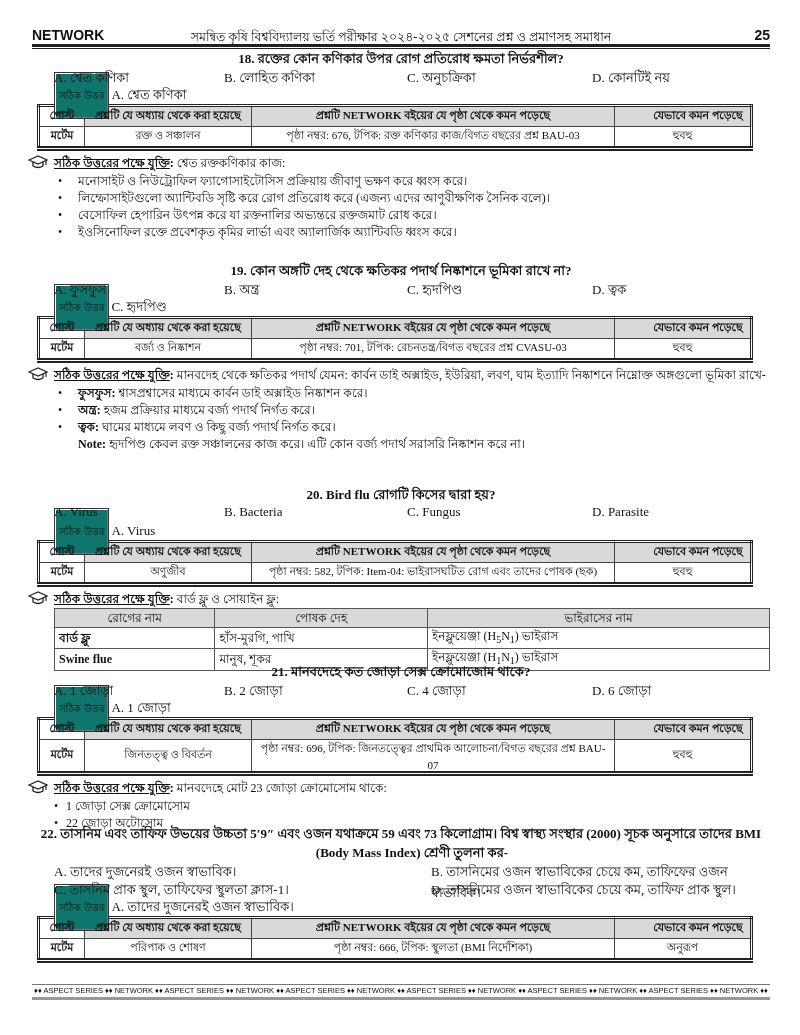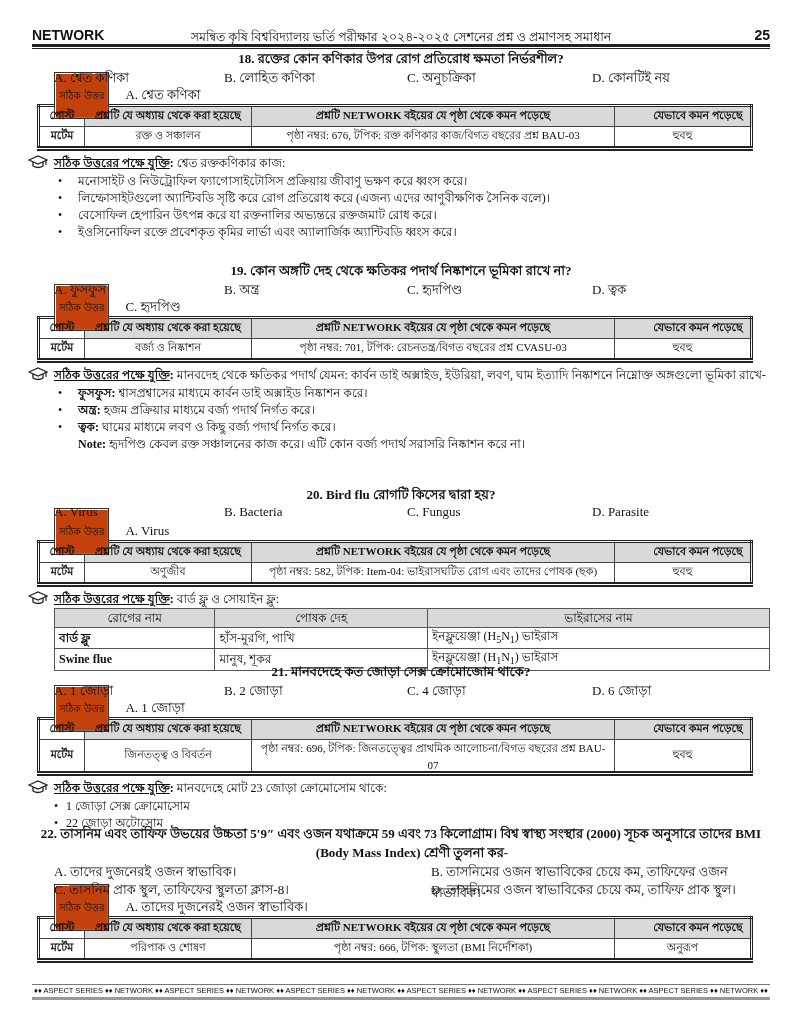--- a/index.html
+++ b/index.html
@@ -16,22 +16,22 @@
   .q { position:absolute; left:0; width:738px; }
   .q-text { font-weight:bold; font-size:13px; line-height:18px;text-align:center; }
   .opts { position:relative; height:18px; margin-left:22px; font-size:13px; }
   .opts span { position:absolute; top:0; }
   .opt-a { left:0; } .opt-b { left:170px; } .opt-c { left:353px; } .opt-d { left:538px; }
   .opts2 { position:relative; height:18px; margin-left:22px; font-size:13px; }
   .opts2 span { position:absolute; top:0; }
   .opts2 .l { left:0; } .opts2 .r { left:353px;margin-left:24px; }
 
   .ans { margin-left:22px; height:18px; font-size:13px; display:flex; align-items:center; }
-  .badge { display:inline-block; border:1px solid #333; background:#c2410c; font-size:10px; padding:16px 4px; height:13px; line-height:13px;
-           box-shadow: inset 1px 1px 0 #fff, inset -1px -1px 0 #777; margin-right:16px; font-family:"DejaVu Sans",sans-serif; }
+  .badge { display:inline-block; border:1px solid #333; background:#0f766e; font-size:10px; padding:16px 4px; height:13px; line-height:13px;
+           box-shadow: inset 1px 1px 0 #fff, inset -1px -1px 0 #777; margin-right:2px; font-family:"DejaVu Sans",sans-serif; }
 
   table.pm { border-collapse:collapse; margin-left:5px; width:716px; border:3px double #222; border-bottom:5px double #222; font-size:11px; }
   table.pm td { border:1px solid #444; height:18px; padding:0 4px; text-align:center; }
   table.pm td.lbl { font-weight:bold; width:36px; }
   table.pm tr.h td.hd { background:#d9d9d9; font-weight:bold; }
   table.pm td.c1 { width:158px; }
   table.pm td.c3 { width:96px;padding-left:35px; }
 
   .exp { position:relative; margin-top:4px; font-size:12px; line-height:17px; }
   .exp .head { padding-left:22px; position:relative; }
@@ -275,21 +275,21 @@
 
   <div class="q" style="top:824px;">
     <div class="q-text" style="padding-left:22px;text-indent:-22px;line-height:19px;">
       <span>22.</span> <span>তাসনিম এবং তাফিফ উভয়ের উচ্চতা 5′9″ এবং ওজন যথাক্রমে 59 এবং 73 কিলোগ্রাম। বিশ্ব স্বাস্থ্য সংস্থার (2000) সূচক অনুসারে তাদের BMI (Body Mass Index) শ্রেণী তুলনা কর-</span>
     </div>
     <div class="opts2">
       <span class="l">A. তাদের দুজনেরই ওজন স্বাভাবিক।</span>
       <span class="r">B. তাসনিমের ওজন স্বাভাবিকের চেয়ে কম, তাফিফের ওজন স্বাভাবিক।</span>
     </div>
     <div class="opts2">
-      <span class="l">C. তাসনিম প্রাক স্থুল, তাফিফের স্থুলতা ক্লাস-8।</span>
+      <span class="l">C. তাসনিম প্রাক স্থুল, তাফিফের স্থুলতা ক্লাস-1।</span>
       <span class="r">D. তাসনিমের ওজন স্বাভাবিকের চেয়ে কম, তাফিফ প্রাক স্থুল।</span>
     </div>
     <div class="ans">
       <span class="badge">সঠিক উত্তর</span>
       <span>A. তাদের দুজনেরই ওজন স্বাভাবিক।</span>
     </div>
     <table class="pm">
       <tbody>
           <tr class="h">
         <td class="lbl">পোস্ট</td>

